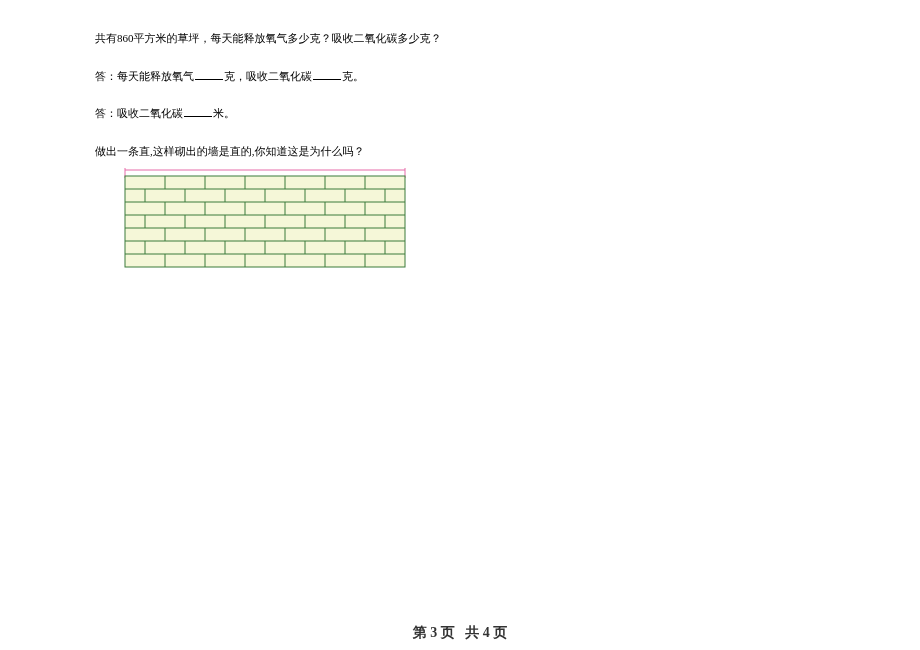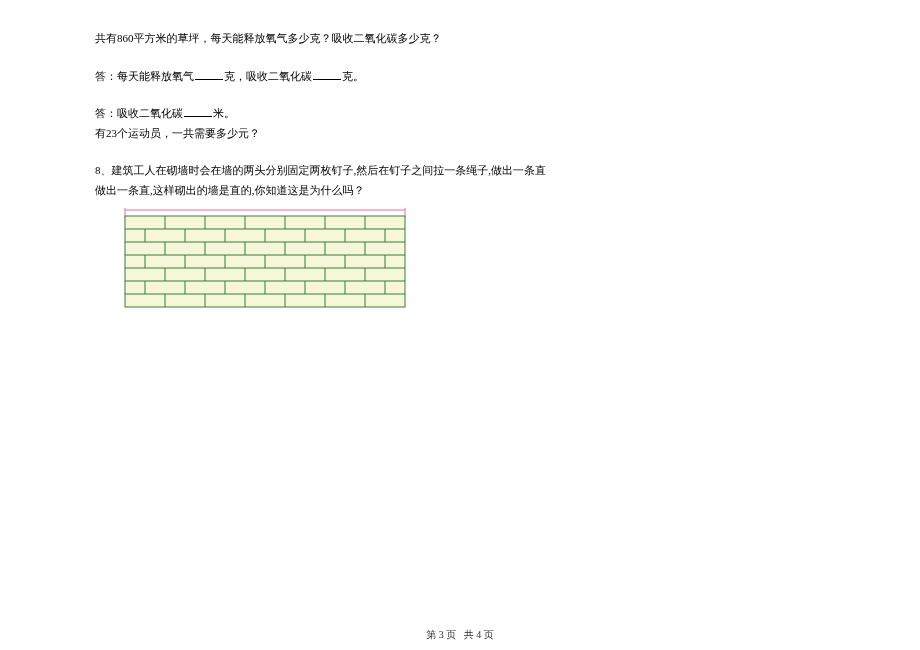--- a/index.html
+++ b/index.html
@@ -32,22 +32,23 @@
     }
     .brick-wall svg {
       display: block;
     }
     .footer {
       position: absolute;
       bottom: 8px;
       left: 0;
       width: 100%;
       text-align: center;
-      font-size: 10px;
+      font-size: 14px;
       color: #333;
+      font-weight: bold;
     }
     .blank {
       display: inline-block;
       min-width: 28px;
       border-bottom: 1px solid #000;
       vertical-align: baseline;
       height: 12px;
       margin: 0 1px;
     }
     .section-inner .line {
@@ -62,25 +63,21 @@
   <div class="section-inner">
     <div class="line">共有860平方米的草坪，每天能释放氧气多少克？吸收二氧化碳多少克？</div>
     <div class="spacer"></div>
     <div class="line">
       <span>答：每天能释放氧气</span><span class="blank"></span><span>克，吸收二氧化碳</span><span class="blank"></span><span>克。</span>
     </div>
     <div class="spacer"></div>
     <div class="line">
       <span>答：吸收二氧化碳</span><span class="blank"></span><span>米。</span>
     </div>
-    <div class="line">有23个运动员，一共需要多少元？</div>
     <div class="spacer"></div>
-    <div class="line">
-      <span>8、</span><span>建筑工人在砌墙时会在墙的两头分别固定两枚钉子,然后在钉子之间拉一条绳子,做出一条直</span>
-    </div>
     <div class="line">做出一条直,这样砌出的墙是直的,你知道这是为什么吗？</div>
 
     <div class="brick-wall">
       <svg width="300" height="104" viewBox="0 0 300 104">
         <line x1="10" y1="2" x2="290" y2="2" stroke="#e66aa8" stroke-width="1"></line>
         <line x1="10" y1="0" x2="10" y2="10" stroke="#e66aa8" stroke-width="1"></line>
         <line x1="290" y1="0" x2="290" y2="10" stroke="#e66aa8" stroke-width="1"></line>
         <g transform="translate(10,8)">
           <rect x="0" y="0" width="280" height="91" fill="#f5f7d8" stroke="none"></rect>
           <g stroke="#3b7a3b" stroke-width="1" fill="none">

